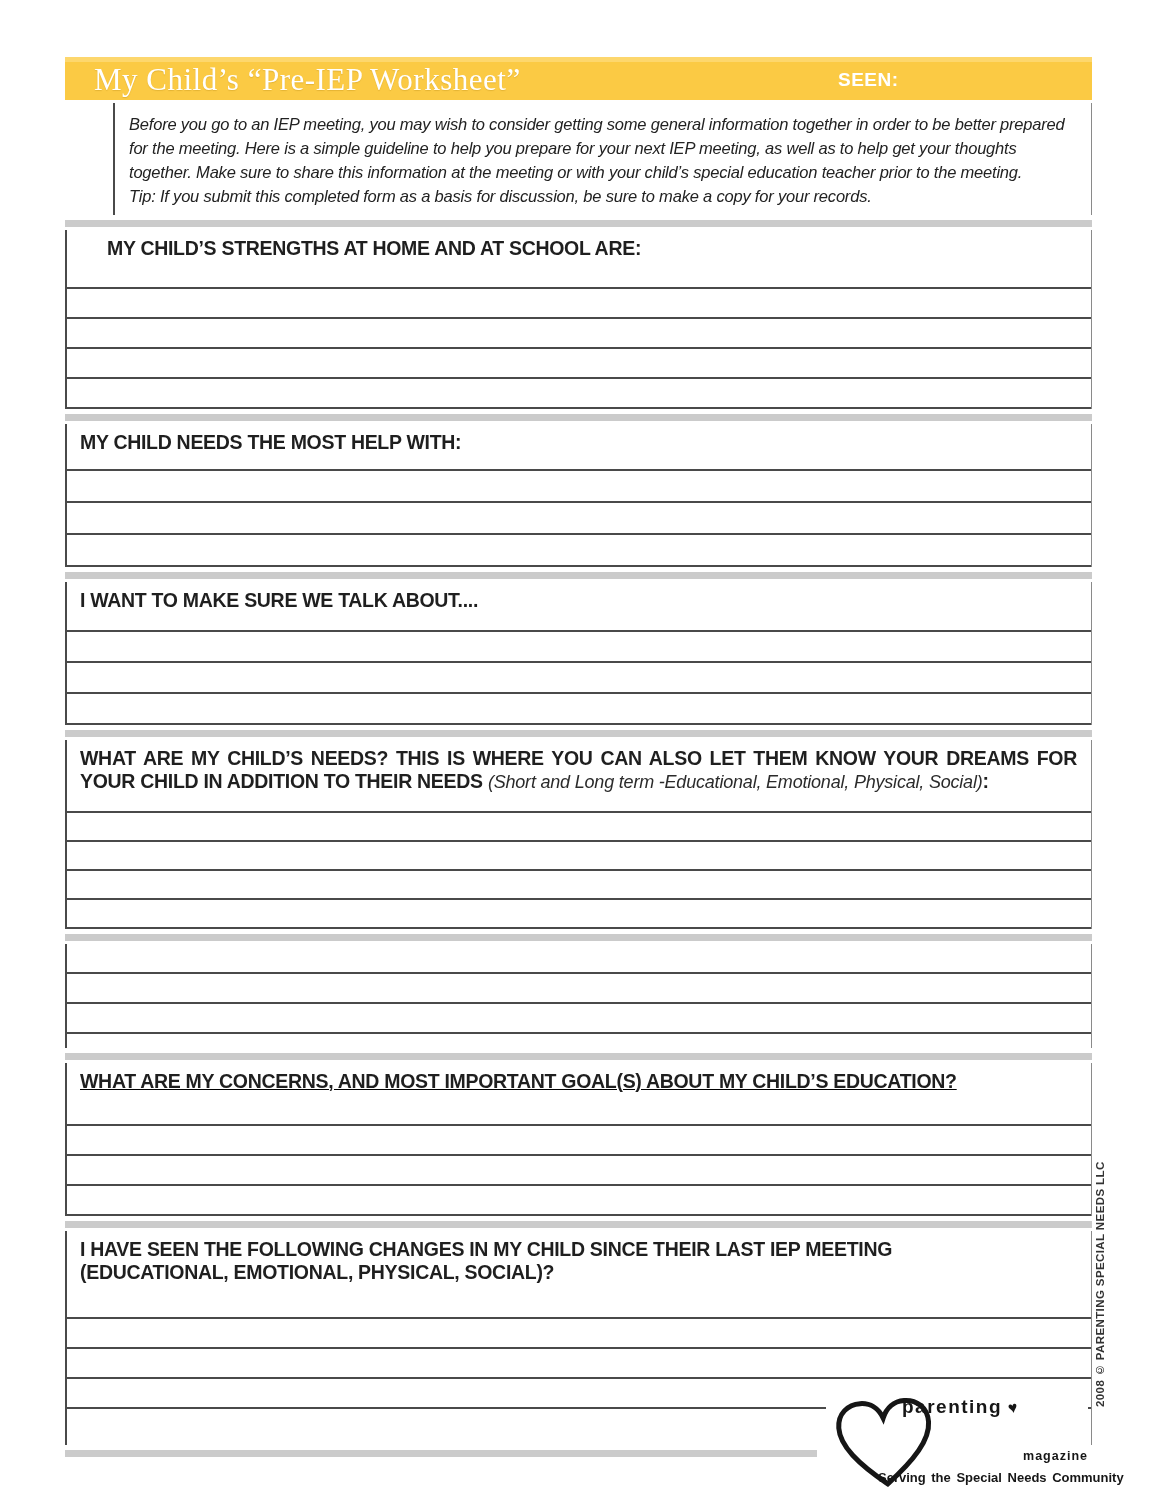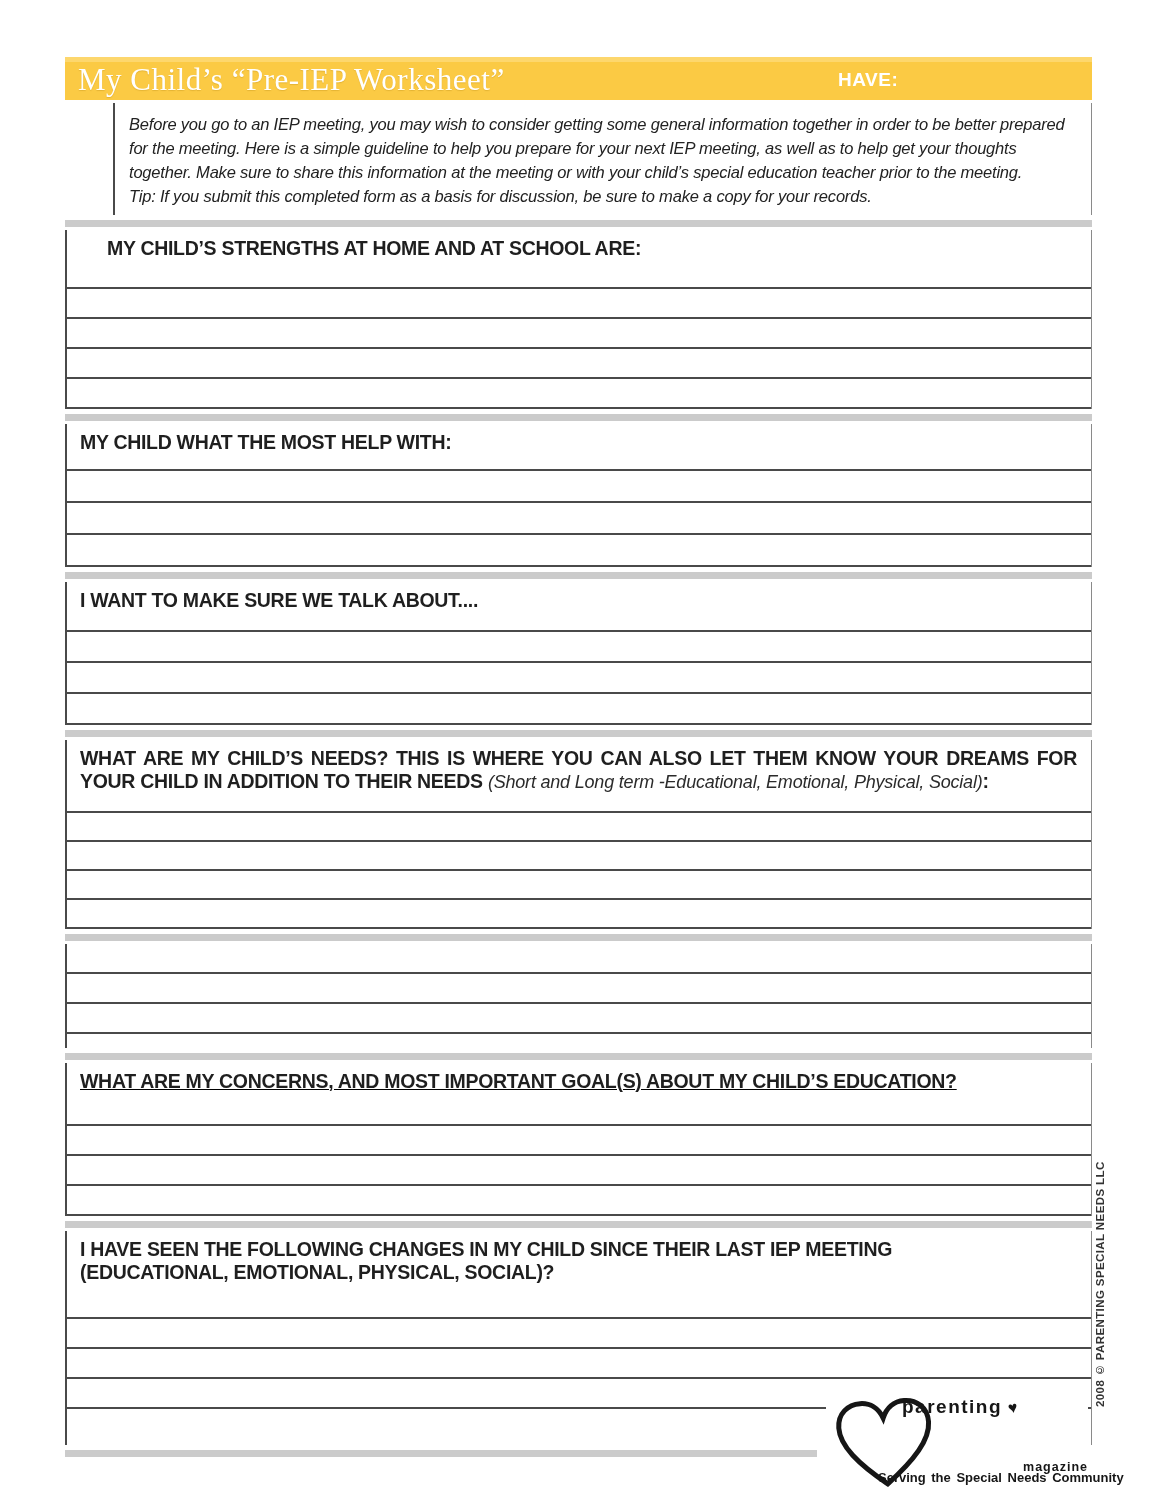--- a/index.html
+++ b/index.html
@@ -15,21 +15,21 @@
   }
   
   .titlebar{
     position:relative;
     height:43px;
     background:linear-gradient(#fdd76d 0px,#fdd76d 5px,#fbca44 5px);
     overflow:visible;
   }
   .titlebar h1{
     margin:0;
-    padding-left:13px;
+    padding-left:29px;
     font-family:"Liberation Serif", serif;
     font-weight:normal;
     font-size:31px;
     line-height:45px;
     color:#ffffff;
     letter-spacing:.5px;
     text-shadow:0 1px 1px rgba(160,110,0,.25);
   }
   .date-label{
     position:absolute;
@@ -147,40 +147,40 @@
     font-size:44px;font-weight:bold;
     white-space:nowrap;letter-spacing:-1px;
     line-height:48px;
   }
   .logo-special{
     color:#ffffff;
     -webkit-text-stroke:1.7px #161616;
   }
   .logo-needs{color:#161616;}
   .logo-mag{
-    position:absolute;right:0;top:64px;
+    position:absolute;right:0;top:53px;
     font-size:12.5px;font-weight:bold;color:#161616;
     letter-spacing:1px;
   }
   .logo-tag{
     position:absolute;left:52px;top:74px;
     font-size:13px;font-weight:bold;color:#161616;
     white-space:nowrap;
     word-spacing:2px;
   }
 </style>
 </head>
 <body>
 
 <div class="page">
   <div class="content">
 
     <header class="titlebar">
       <h1>My Child’s “Pre-IEP Worksheet”</h1>
-      <span class="date-label">HAVE:</span>
+      <span class="date-label">SEEN:</span>
     </header>
 
     <div class="intro">
       <p>Before you go to an IEP meeting, you may wish to consider getting some general information together in order to be better prepared for the meeting. Here is a simple guideline to help you prepare for your next IEP meeting, as well as to help get your thoughts together. Make sure to share this information at the meeting or with your child’s special education teacher prior to the meeting.</p>
       <p>Tip: If you submit this completed form as a basis for discussion, be sure to make a copy for your records.</p>
     </div>
 
     <div id="sections">
         <div class="graybar"></div>
   <section class="section s1">
@@ -188,21 +188,21 @@
     <div class="lines">
             <div class="rule-row"></div>
             <div class="rule-row"></div>
             <div class="rule-row"></div>
             <div class="rule-row"></div>
           </div>
     <div class="tail"></div>
   </section>
 <div class="graybar"></div>
   <section class="section s2">
-    <div class="head"><span class="head-inner"><span class="head-label">MY CHILD WHAT THE MOST HELP WITH:</span></span></div>
+    <div class="head"><span class="head-inner"><span class="head-label">MY CHILD NEEDS THE MOST HELP WITH:</span></span></div>
     <div class="lines">
             <div class="rule-row"></div>
             <div class="rule-row"></div>
             <div class="rule-row"></div>
           </div>
     <div class="tail"></div>
   </section>
 <div class="graybar"></div>
   <section class="section s3">
     <div class="head"><span class="head-inner"><span class="head-label">I WANT TO MAKE SURE WE TALK ABOUT....</span></span></div>

